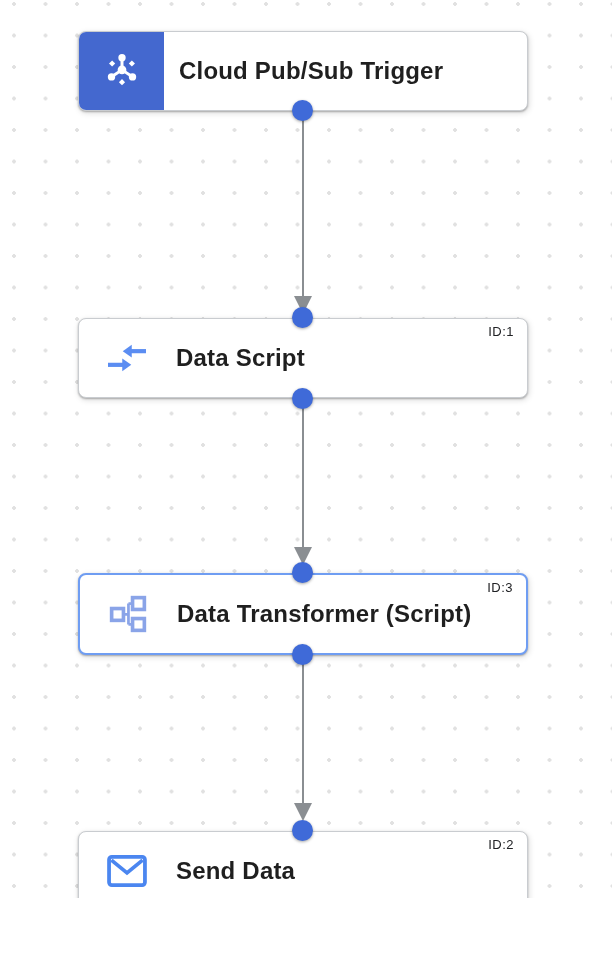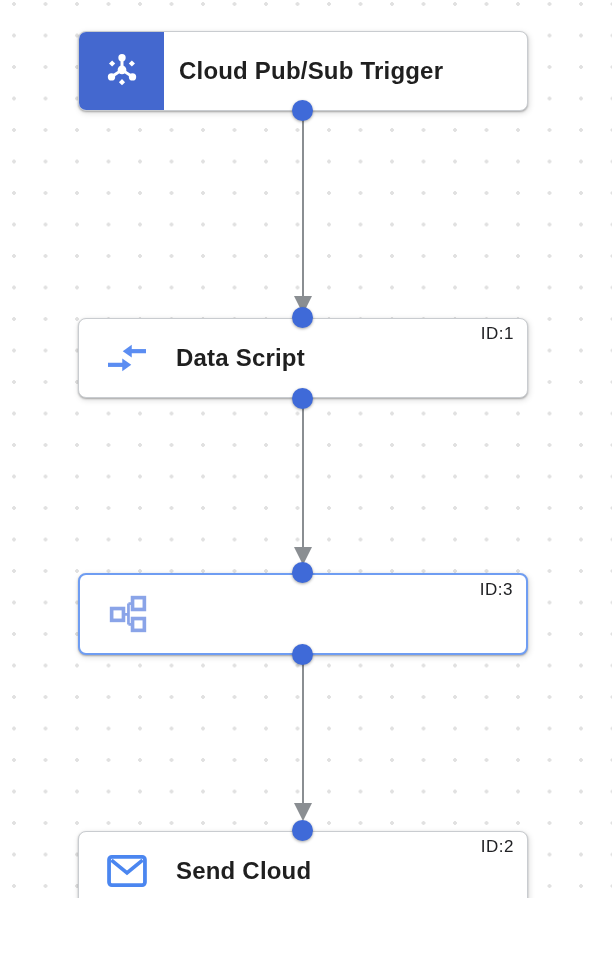--- a/index.html
+++ b/index.html
@@ -31,21 +31,21 @@
   .node-title{
     position:absolute;
     top:50%;transform:translateY(-50%);
     font-size:24px;font-weight:bold;
     color:#1f1f1f;letter-spacing:.2px;
     white-space:nowrap;
   }
   .id-badge{
     position:absolute;
     top:5px;right:13px;
-    font-size:17px;color:#202124;letter-spacing:.5px;
+    font-size:13px;color:#202124;letter-spacing:.5px;
   }
   .trigger-block{
     position:absolute;left:0;top:0;bottom:0;width:85px;
     background:#4468cf;
     display:flex;align-items:center;justify-content:center;
   }
   .task-icon{
     position:absolute;left:27px;top:50%;transform:translateY(-50%);
     width:42px;height:42px;
     display:flex;align-items:center;justify-content:center;
@@ -129,31 +129,32 @@
     <span class="task-icon">
       <svg viewBox="0 0 44 44" width="40" height="40">
         <g fill="none" stroke="#8aa4e8" stroke-width="4">
           <rect x="4" y="16" width="13" height="13"></rect>
           <rect x="27" y="4" width="13" height="13"></rect>
           <rect x="27" y="27" width="13" height="13"></rect>
         </g>
         <path d="M17 22.5 H22.5 M22.5 10.5 V33.5 M22.5 10.5 H27 M22.5 33.5 H27" stroke="#8aa4e8" stroke-width="3" fill="none"></path>
       </svg>
     </span>
+    <span class="node-title" style="left:97px;">Data Transformer (Script)</span>
     <span class="id-badge">ID:3</span>
   </div>
 
   <div class="node" style="top:831px;">
     <span class="task-icon">
       <svg viewBox="0 0 44 36" width="42" height="34">
         <rect x="3" y="3" width="38" height="30" rx="3" fill="none" stroke="#4b86f0" stroke-width="4"></rect>
         <path d="M5.5 6.5 L22 20 L38.5 6.5" fill="none" stroke="#4b86f0" stroke-width="4"></path>
       </svg>
     </span>
-    <span class="node-title" style="left:97px;">Send Cloud</span>
+    <span class="node-title" style="left:97px;">Send Data</span>
     <span class="id-badge">ID:2</span>
   </div>
 
   <div class="port" style="left:292px;top:100px;"></div>
   <div class="port" style="left:292px;top:307px;"></div>
   <div class="port" style="left:292px;top:388px;"></div>
   <div class="port" style="left:292px;top:562px;"></div>
   <div class="port" style="left:292px;top:644px;"></div>
   <div class="port" style="left:292px;top:820px;"></div>
   <div class="port open" style="left:292px;top:901px;"></div>

